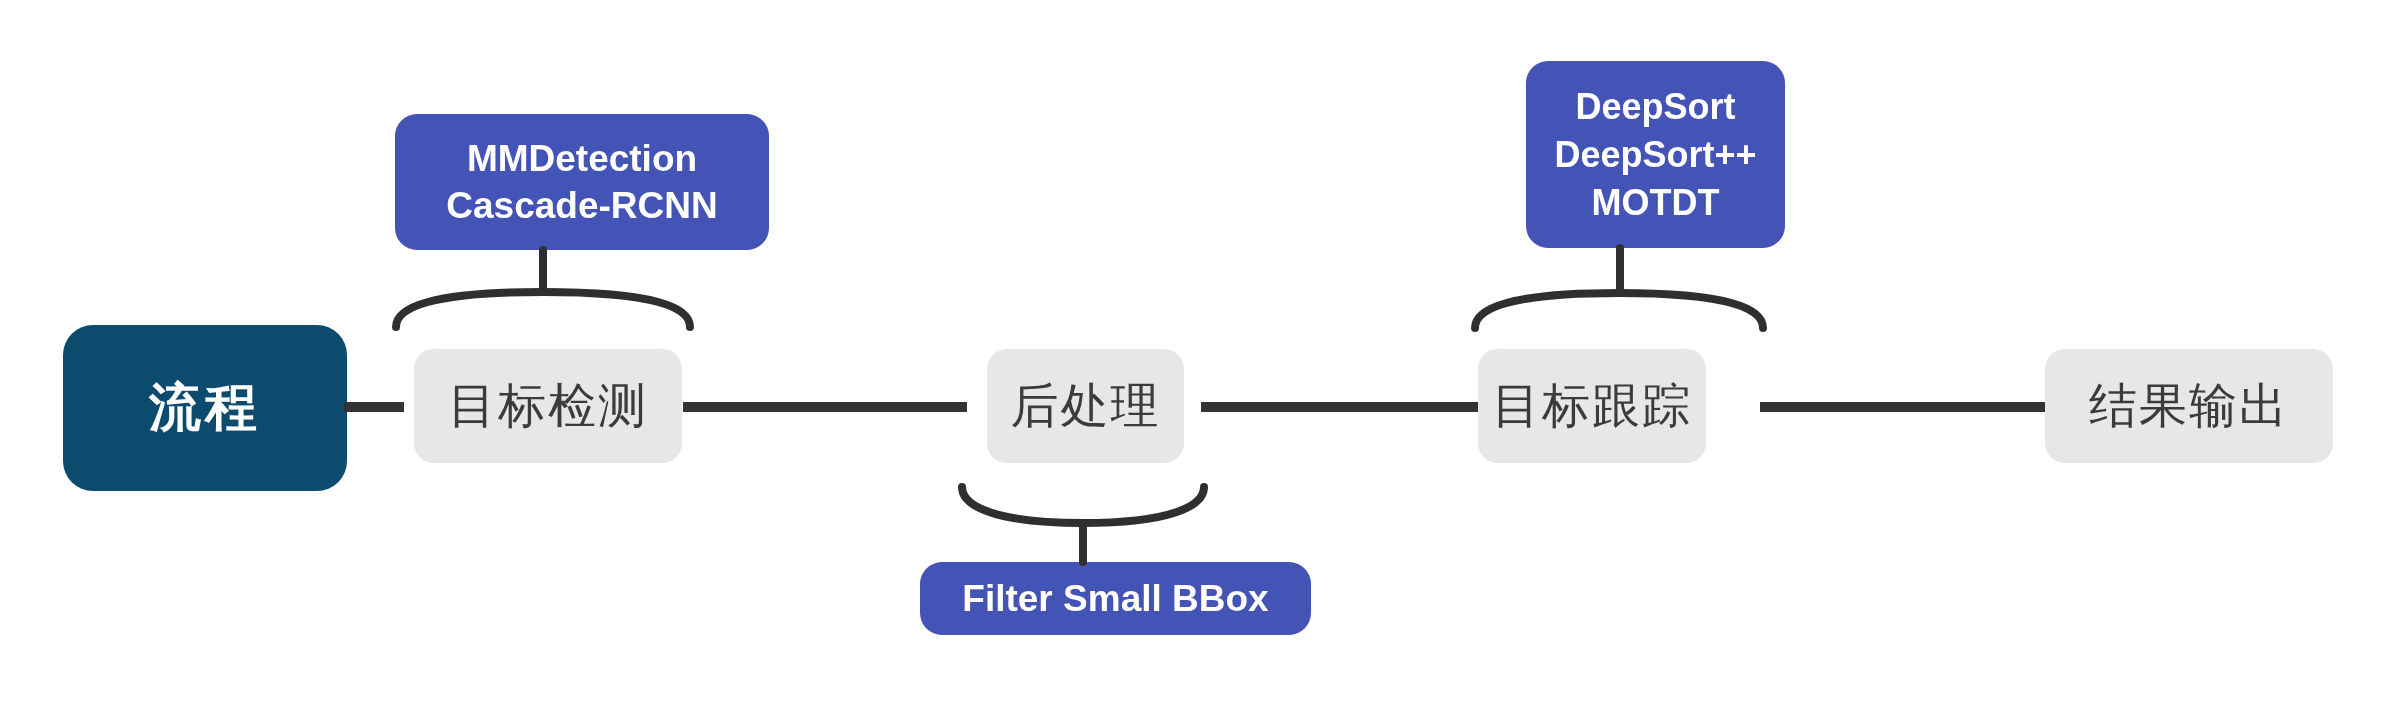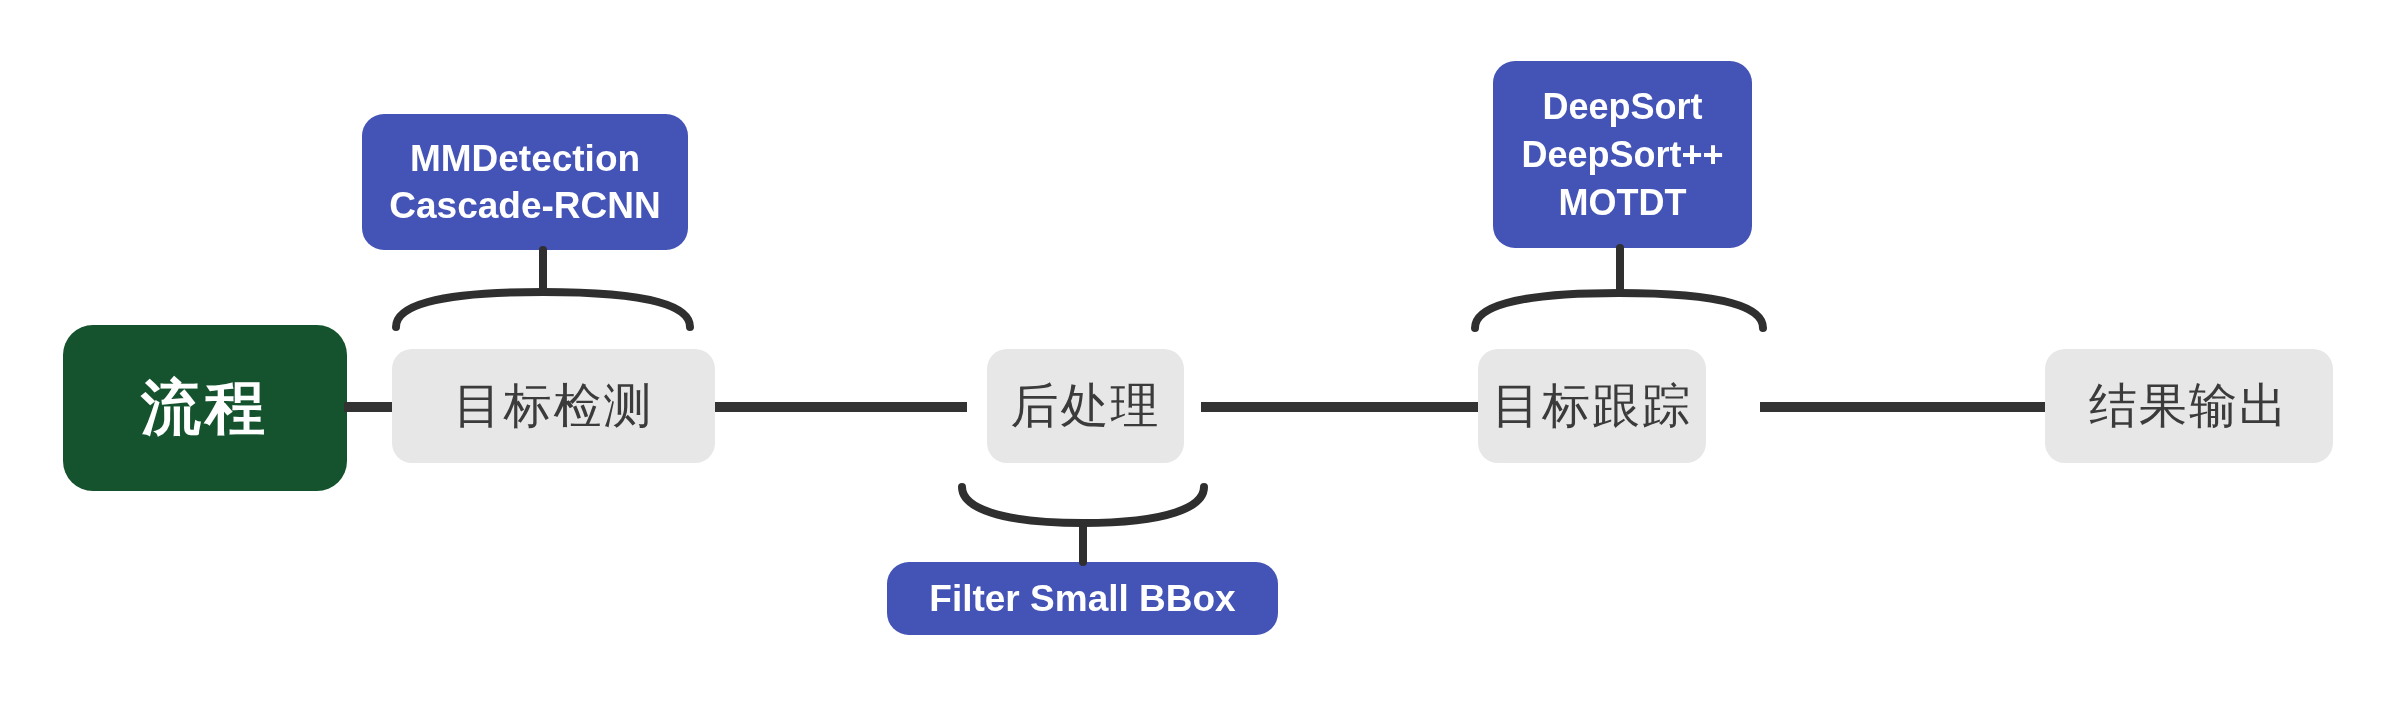--- a/index.html
+++ b/index.html
@@ -12,58 +12,59 @@
     position: relative;
     width: 2395px;
     height: 710px;
     background: #ffffff;
     overflow: hidden;
   }
   .root-node {
     position: absolute;
     left: 63px; top: 325px;
     width: 284px; height: 166px;
-    background: #14532d;
+    background: #0c4a6e;
     border-radius: 30px;
     display: flex; align-items: center; justify-content: center;
     color: #ffffff;
-    font-size: 60px;
+    font-size: 52px;
     font-weight: 800;
     letter-spacing: 4px;
     transform: none;
   }
   .flow-node {
     position: absolute;
     height: 114px;
     top: 349px;
     background: #e7e7e7;
     border-radius: 20px;
     display: flex; align-items: center; justify-content: center;
     color: #3b3b3b;
     font-size: 48px;
     font-weight: 400;
     letter-spacing: 2px;
   }
-  .node-detection  { left: 392px;  width: 323px; justify-content: center; }
+  .node-detection  { left: 414px;  width: 268px; justify-content: center; }
   .node-postprocess{ left: 963px;  width: 197px; margin-left: 24px; }
   .node-tracking   { left: 1478px; width: 228px; }
   .node-output     { left: 2045px; width: 288px; font-family: Liberation Serif, serif; }
 
   .anno {
     position: absolute;
     background: #4453b6;
     border-radius: 22px;
     display: flex; flex-direction: column;
     align-items: center; justify-content: center;
     color: #ffffff;
     font-weight: 700;
     text-align: center;
+    margin-left: 33px;
   }
   .anno-detection {
-    left: 362px; top: 114px; width: 326px; height: 136px;
+    left: 362px; top: 114px; width: 374px; height: 136px;
     font-size: 37px; line-height: 47px;
   }
   .anno-tracking {
     left: 1493px; top: 61px; width: 259px; height: 187px;
     font-size: 36px; line-height: 48px;
   }
   .anno-filter {
     left: 887px; top: 562px; width: 391px; height: 73px;
     font-size: 37px; line-height: 44px;
   }

